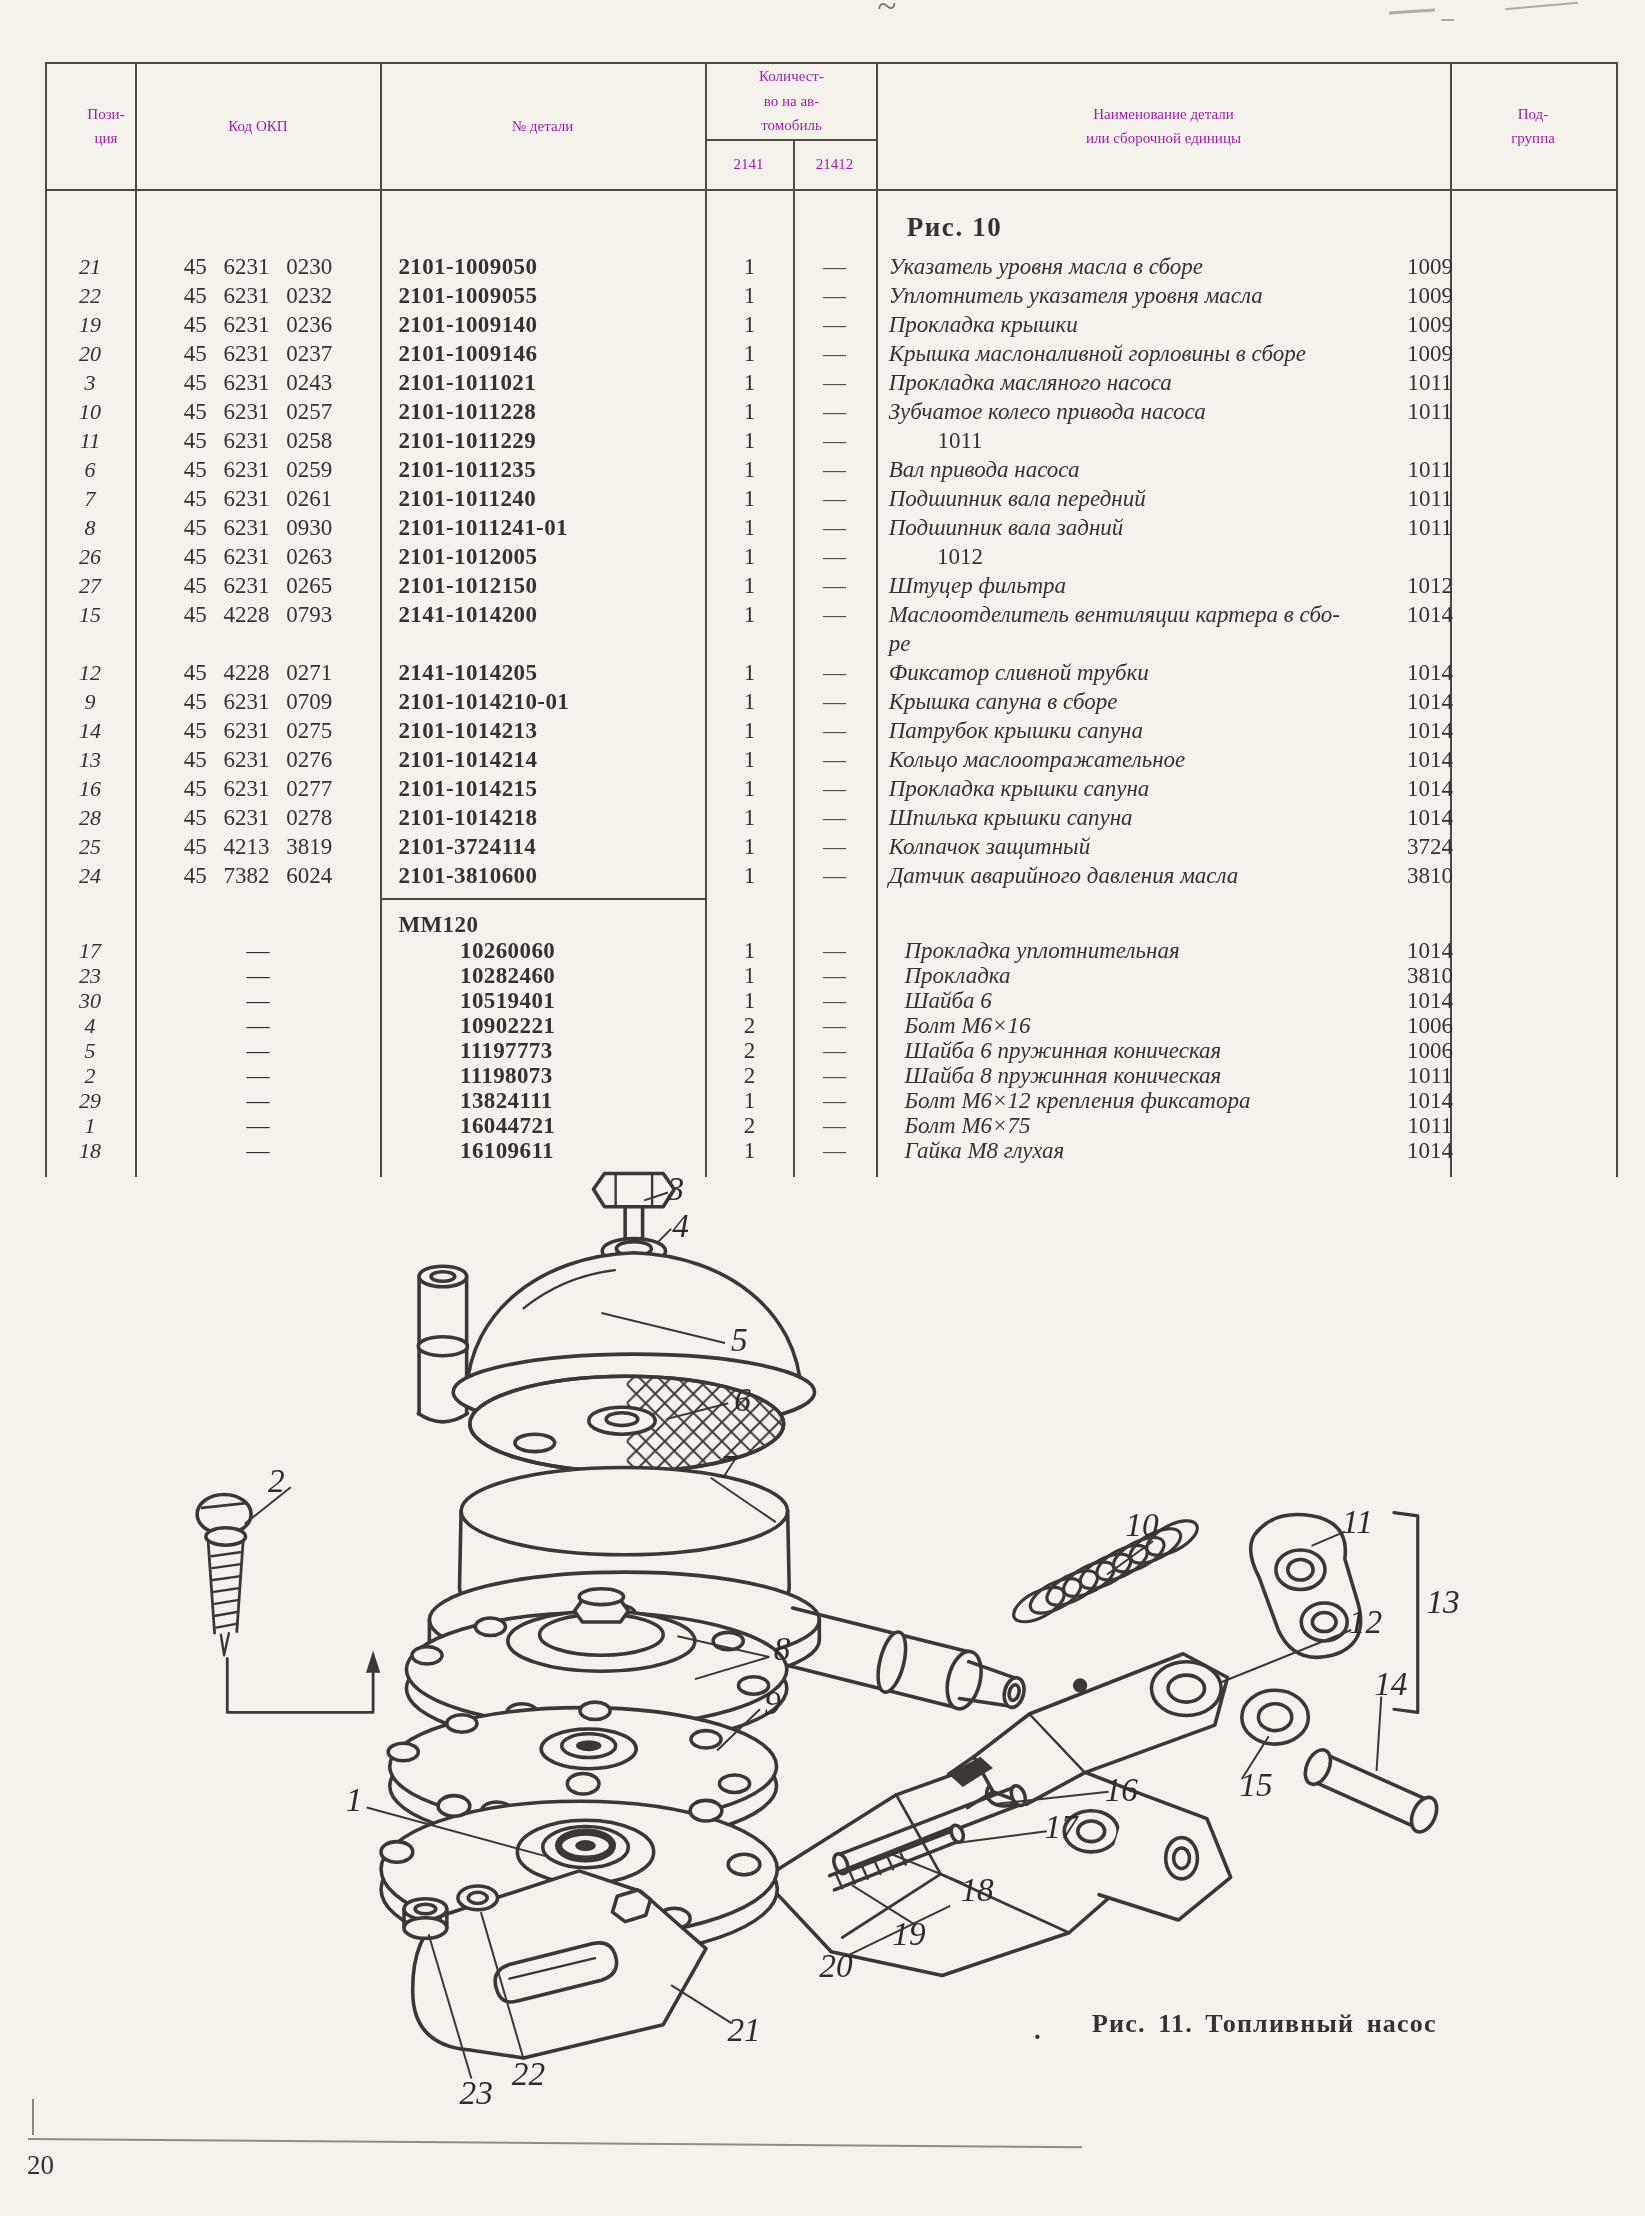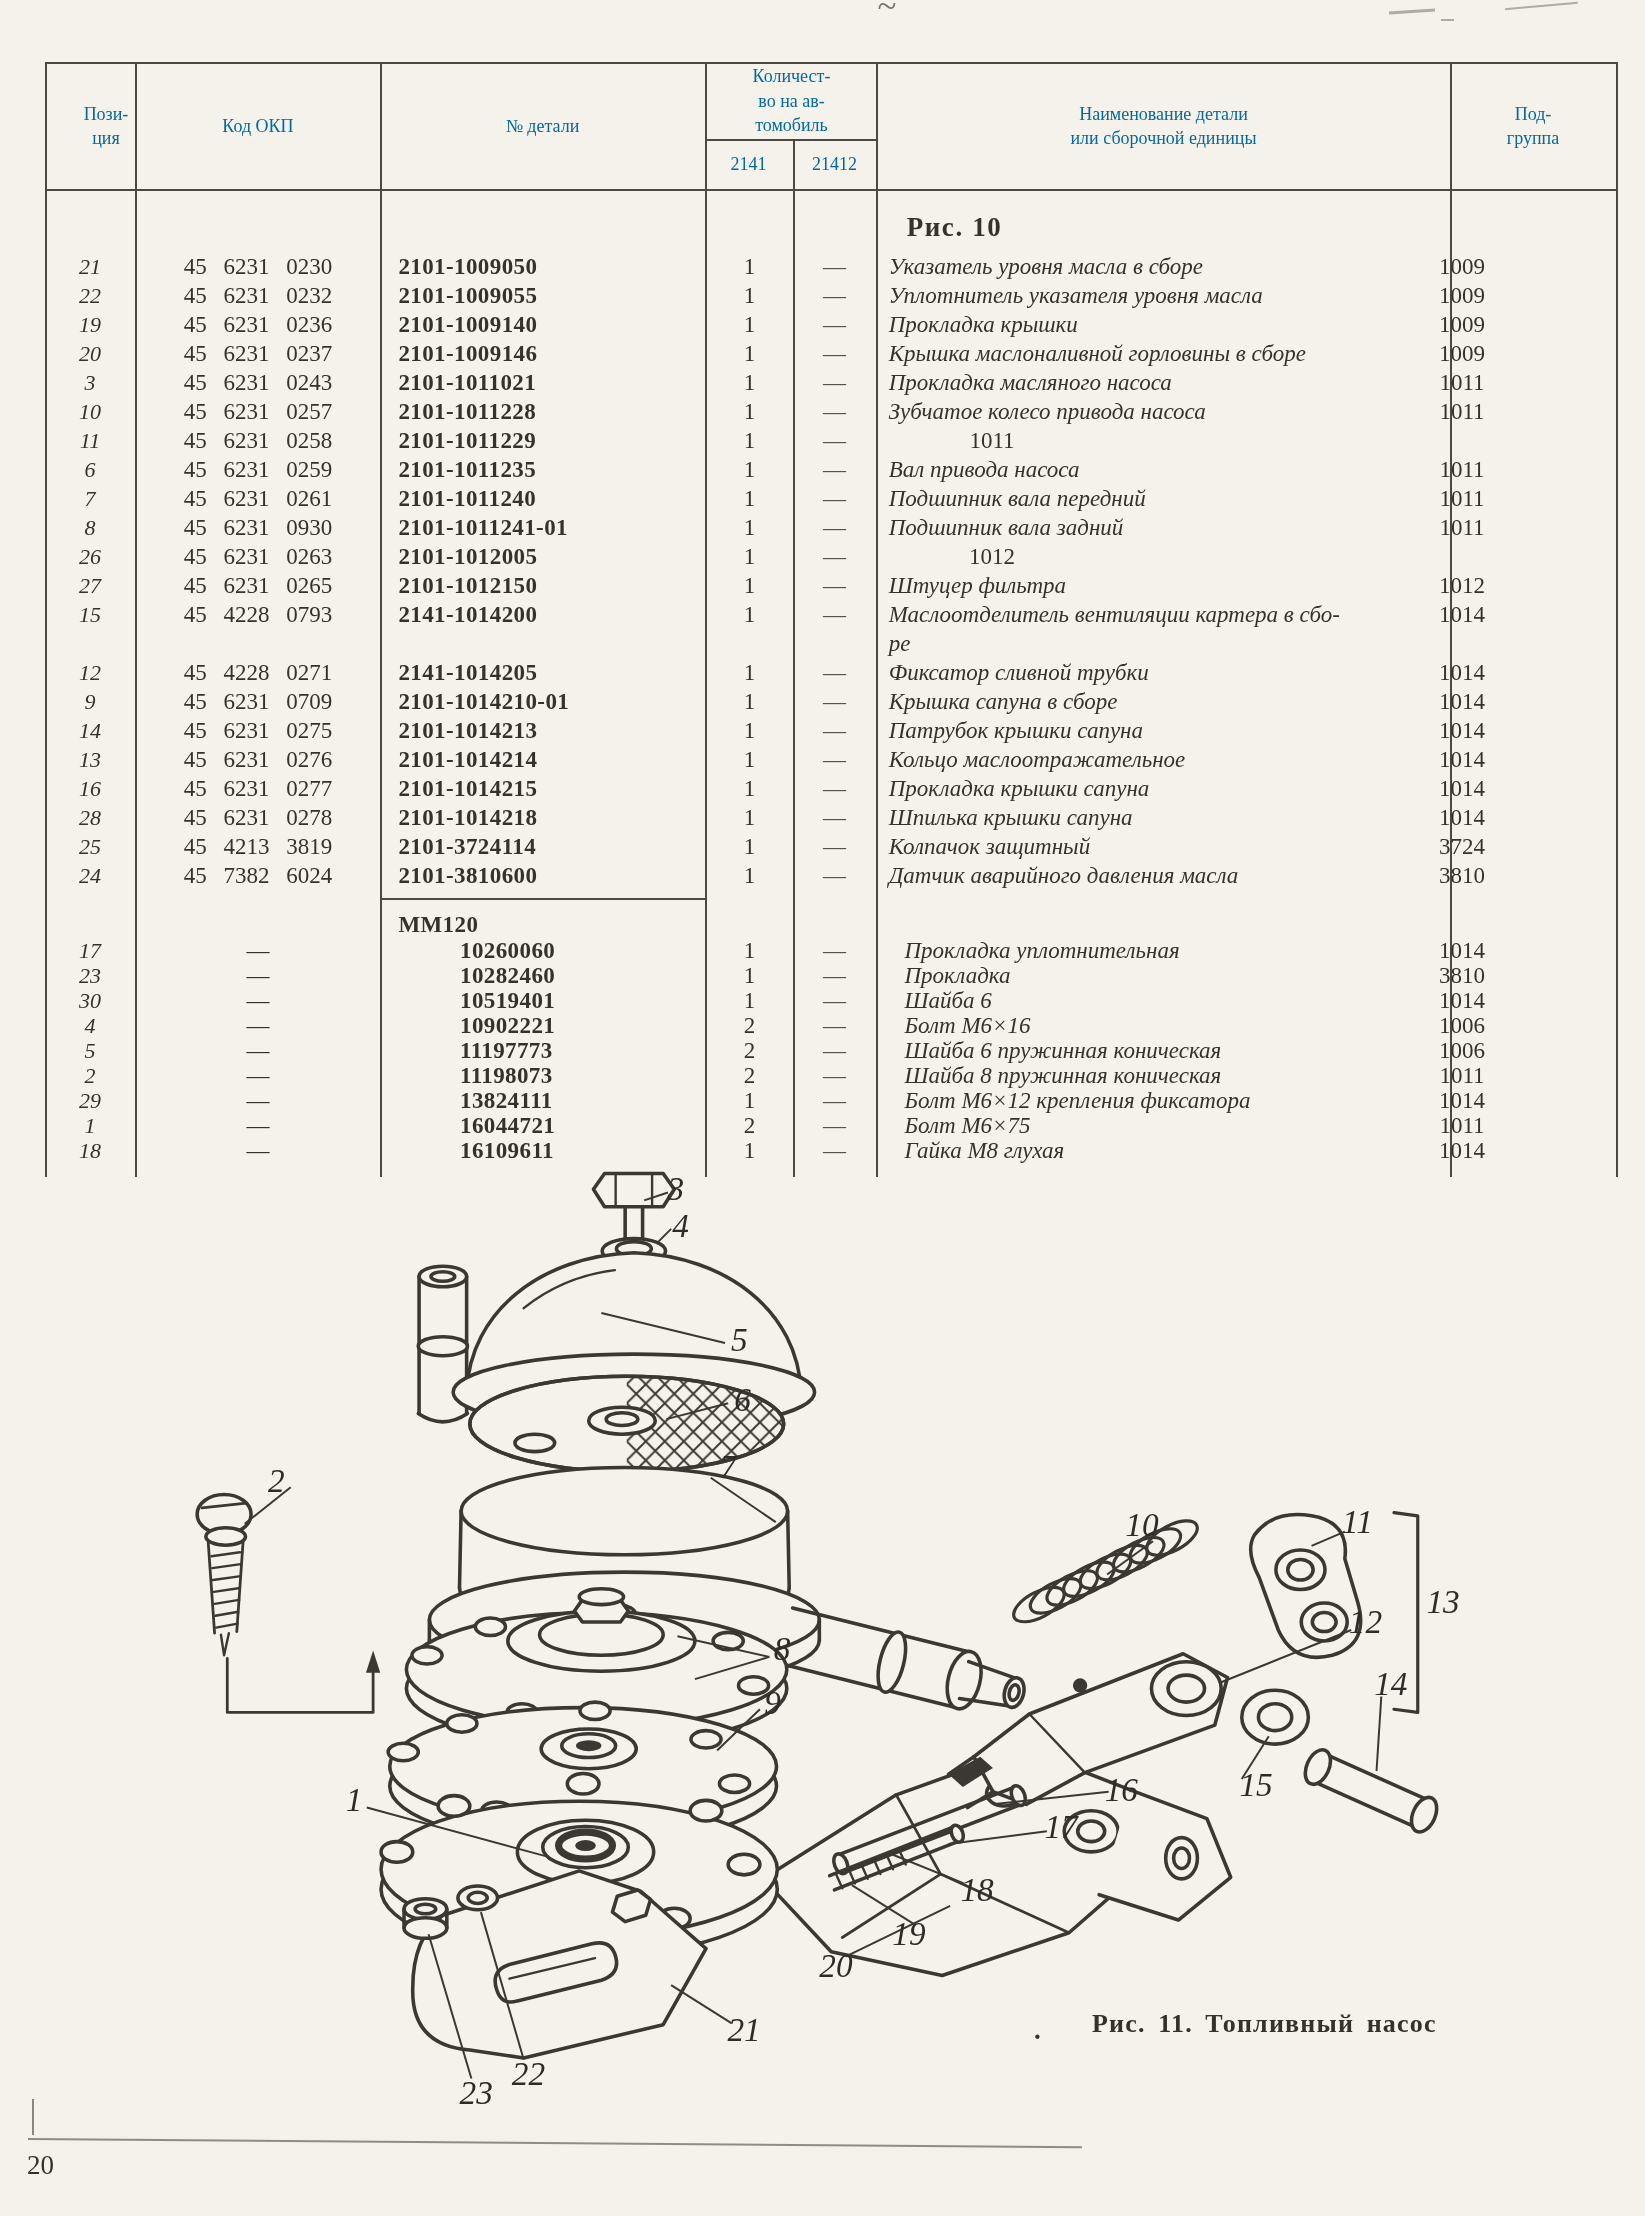--- a/index.html
+++ b/index.html
@@ -16,35 +16,35 @@
     color:var(--ink);
     overflow:hidden;
   }
   
   .table-frame{position:absolute;left:45px;top:62px;width:1573px;height:1115px;}
   .vl{position:absolute;top:0;width:2.4px;background:var(--line);}
   .hl{position:absolute;height:2.4px;background:var(--line);}
   .hcell{
     position:absolute;display:flex;align-items:center;justify-content:center;
     text-align:center;white-space:pre-line;
-    font-size:18px;line-height:24.6px;color:#0369a1;
+    font-size:15px;line-height:24.6px;color:#a21caf;
   }
   
   .tbody{position:absolute;left:45px;top:252px;width:1573px;}
   .tr{display:flex;align-items:flex-start;font-size:23px;line-height:29px;}
   .tr.mm{line-height:25px;}
   .tr.spacer{height:12.7px;}
   .c{box-sizing:border-box;}
   .c-pos{width:90px;text-align:center;font-style:italic;font-size:22px;}
   .c-okp{width:246px;text-align:center;word-spacing:11px;}
   .c-part{width:325px;padding-left:17.4px;font-weight:bold;letter-spacing:0.4px;}
   .c-q1{width:87px;text-align:center;}
   .c-q2{width:83px;text-align:center;color:#57524b;}
   .c-name{width:470px;padding-left:12.7px;white-space:pre-line;font-style:italic;}
-  .c-sub{width:168px;text-align:center;margin-left:32px;}
+  .c-sub{width:168px;text-align:center;}
   .tr.mm .c-part{padding-left:79px;}
   .tr.mm .c-name{padding-left:28.5px;}
   .tr.mmhead{height:35px;align-items:flex-end;}
   .tr.mmhead .c-part{border-top:2.4px solid var(--line);padding-top:11px;line-height:27px;}
   
   .fig10{position:absolute;left:168px;top:212px;width:1573px;text-align:center;
          font-weight:bold;font-size:27px;letter-spacing:1.6px;}
   .caption-dot{position:absolute;left:1034px;top:2015px;font-weight:bold;font-size:27px;}
   .caption{position:absolute;left:1092px;top:2009px;font-weight:bold;font-size:26px;
            letter-spacing:1.2px;word-spacing:4.8px;}

